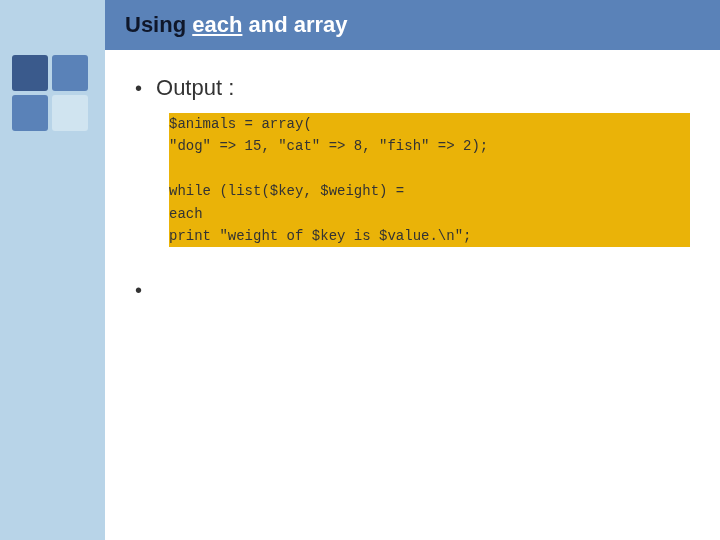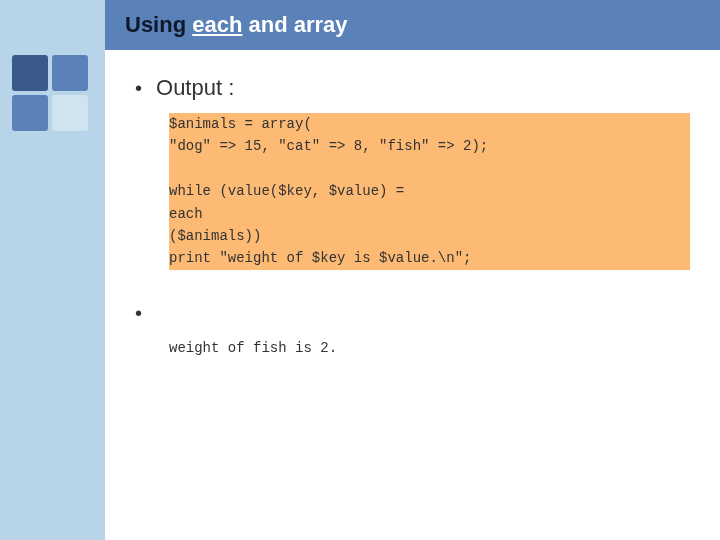--- a/index.html
+++ b/index.html
@@ -117,21 +117,21 @@
       color: #333333;
       font-weight: normal;
     }
 
     .code-block {
       margin-left: 34px;
       font-family: 'Courier New', Courier, monospace;
       font-size: 14px;
       color: #333333;
       line-height: 1.6;
-      background: #fdba74;
+      background: #eab308;
     }
 
     .code-line {
       white-space: pre;
     }
 
     .output-section {
       margin-top: 10px;
     }
 
@@ -180,31 +180,29 @@
     <div class="section">
       <div class="bullet-row">
         <span class="bullet">•</span>
         <span class="section-title">Output :</span>
       </div>
 
       <div class="code-block">
         <div class="code-line">$animals = array(</div>
         <div class="code-line">"dog" =&gt; 15, "cat" =&gt; 8, "fish" =&gt; 2);</div>
         <div class="code-line">&nbsp;</div>
-        <div class="code-line">while (value($key, $value) =</div>
+        <div class="code-line">while (list($key, $weight) =</div>
         <div class="code-line">each</div>
-        <div class="code-line">($animals))</div>
         <div class="code-line">print "weight of $key is $value.\n";</div>
       </div>
     </div>
 
     <div class="section output-section">
       <div class="bullet-row">
         <span class="bullet">•</span>
       </div>
 
       <div class="output-code">
-        <div class="output-line">weight of fish is 2.</div>
       </div>
     </div>
 
   </div>
 </div>
 
 </body></html>

